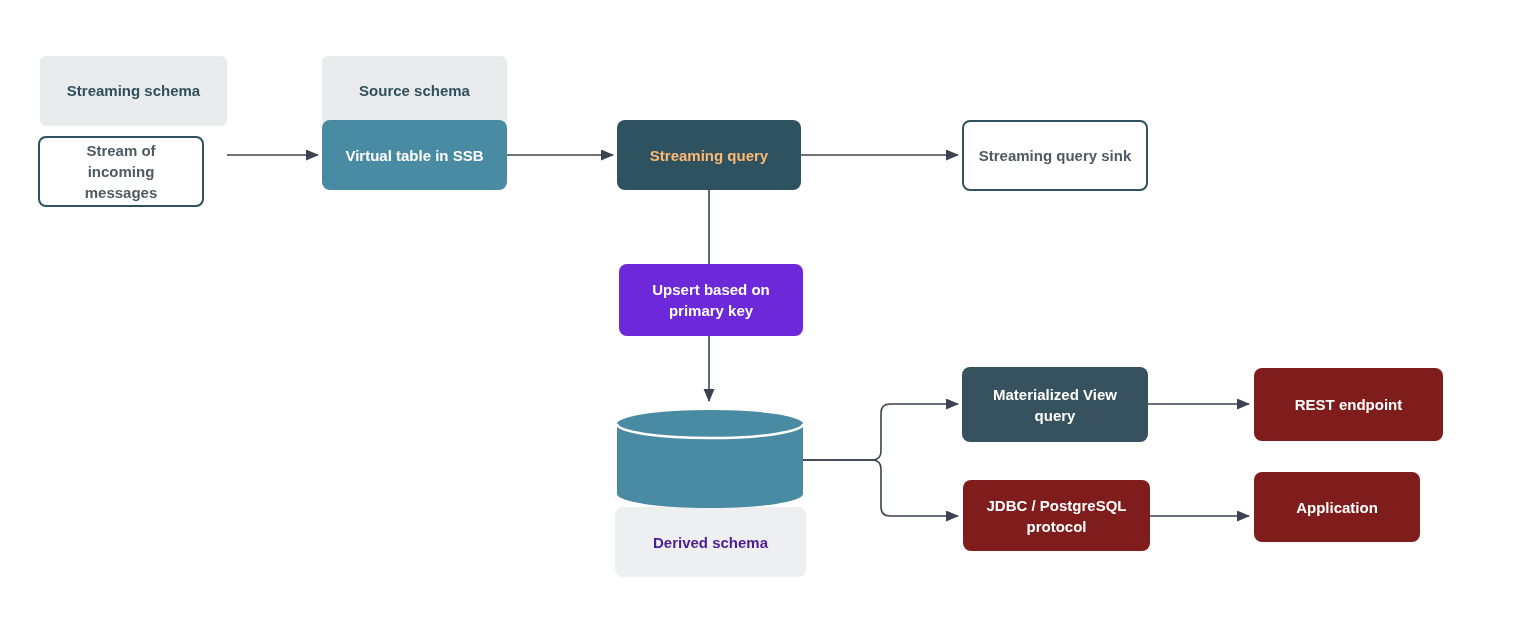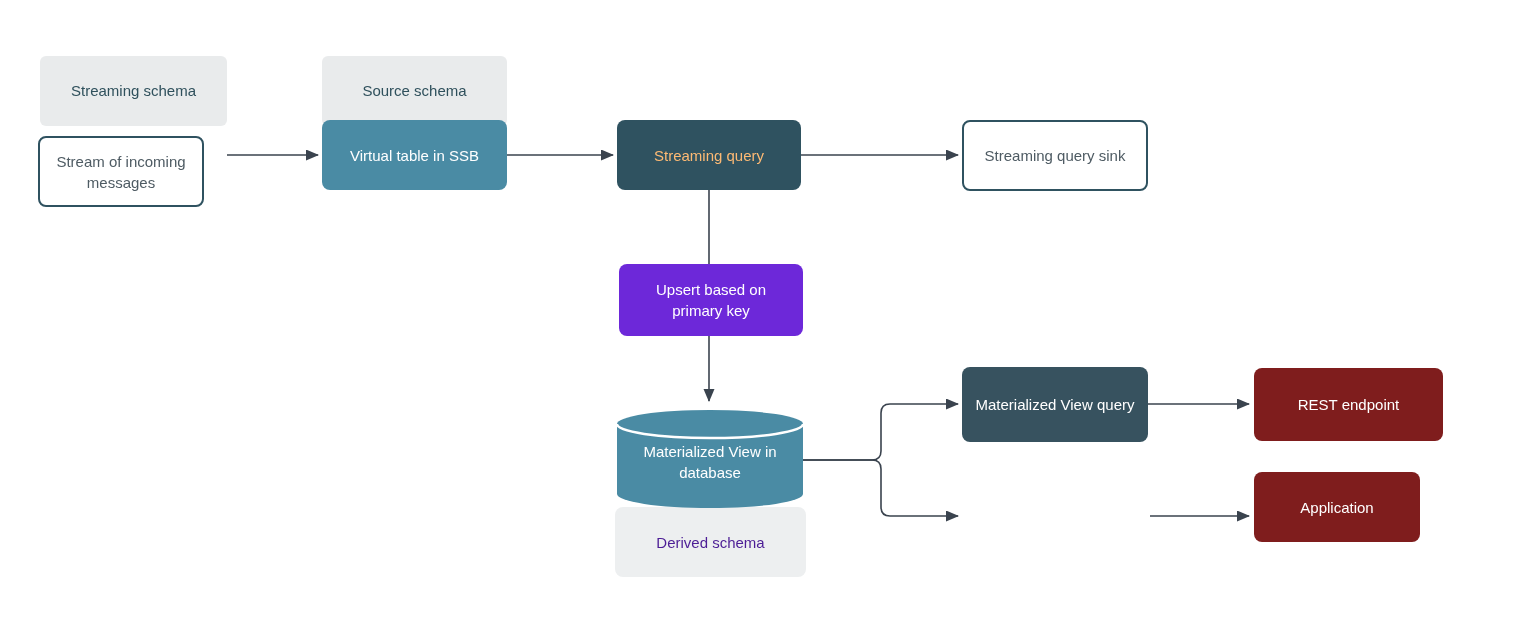--- a/index.html
+++ b/index.html
@@ -13,21 +13,21 @@
   }
   .node, .schema-label {
     position: absolute;
     box-sizing: border-box;
     display: flex;
     align-items: center;
     justify-content: center;
     text-align: center;
     font-size: 15px;
     line-height: 21px;
-    font-weight: 400;
+    font-weight: 700;
   }
   .schema-label {
     background: #e9ebec;
     color: #2f505c;
     border-radius: 6px;
     z-index: 0;
     align-items: flex-start;
     padding-top: 24px;
   }
   .schema-label.derived {
@@ -118,27 +118,27 @@
   <div class="node dark" style="left:617px;top:120px;width:184px;height:70px">
     <span>Streaming query</span>
   </div>
   <div class="node outlined" style="left:962px;top:120px;width:186px;height:71px">
     <span>Streaming query sink</span>
   </div>
 
   <div class="node grayfill" style="left:619px;top:264px;width:184px;height:72px">
     <span>Upsert based on primary key</span>
   </div>
-  <div class="cyl-text">
-    <span>Materialized View in database</span>
-  </div>
 
   <div class="node dark2" style="left:962px;top:367px;width:186px;height:75px">
     <span>Materialized View query</span>
   </div>
   <div class="node cyan" style="left:1254px;top:368px;width:189px;height:73px">
     <span>REST endpoint</span>
+  </div>
+  <div class="node cyan" style="left:963px;top:480px;width:187px;height:71px">
+    <span>JDBC / PostgreSQL protocol</span>
   </div>
   <div class="node cyan" style="left:1254px;top:472px;width:166px;height:70px">
     <span>Application</span>
   </div>
 
 </div>
 
 </body></html>

